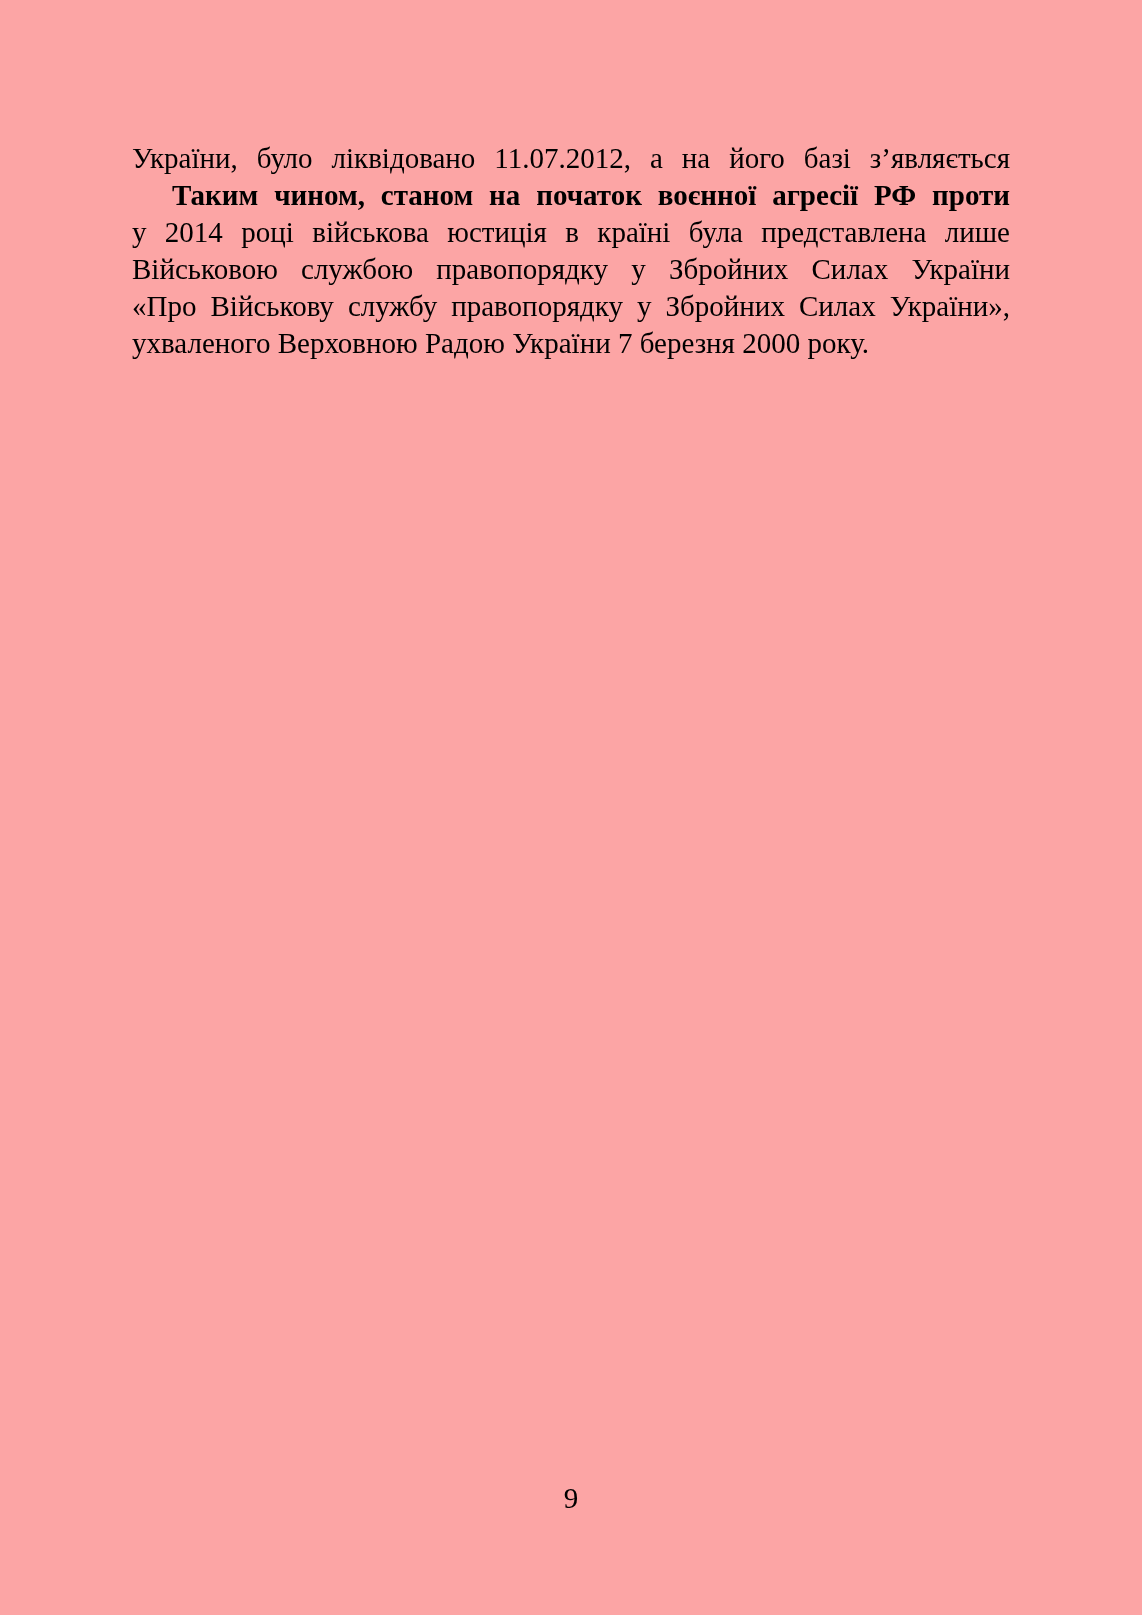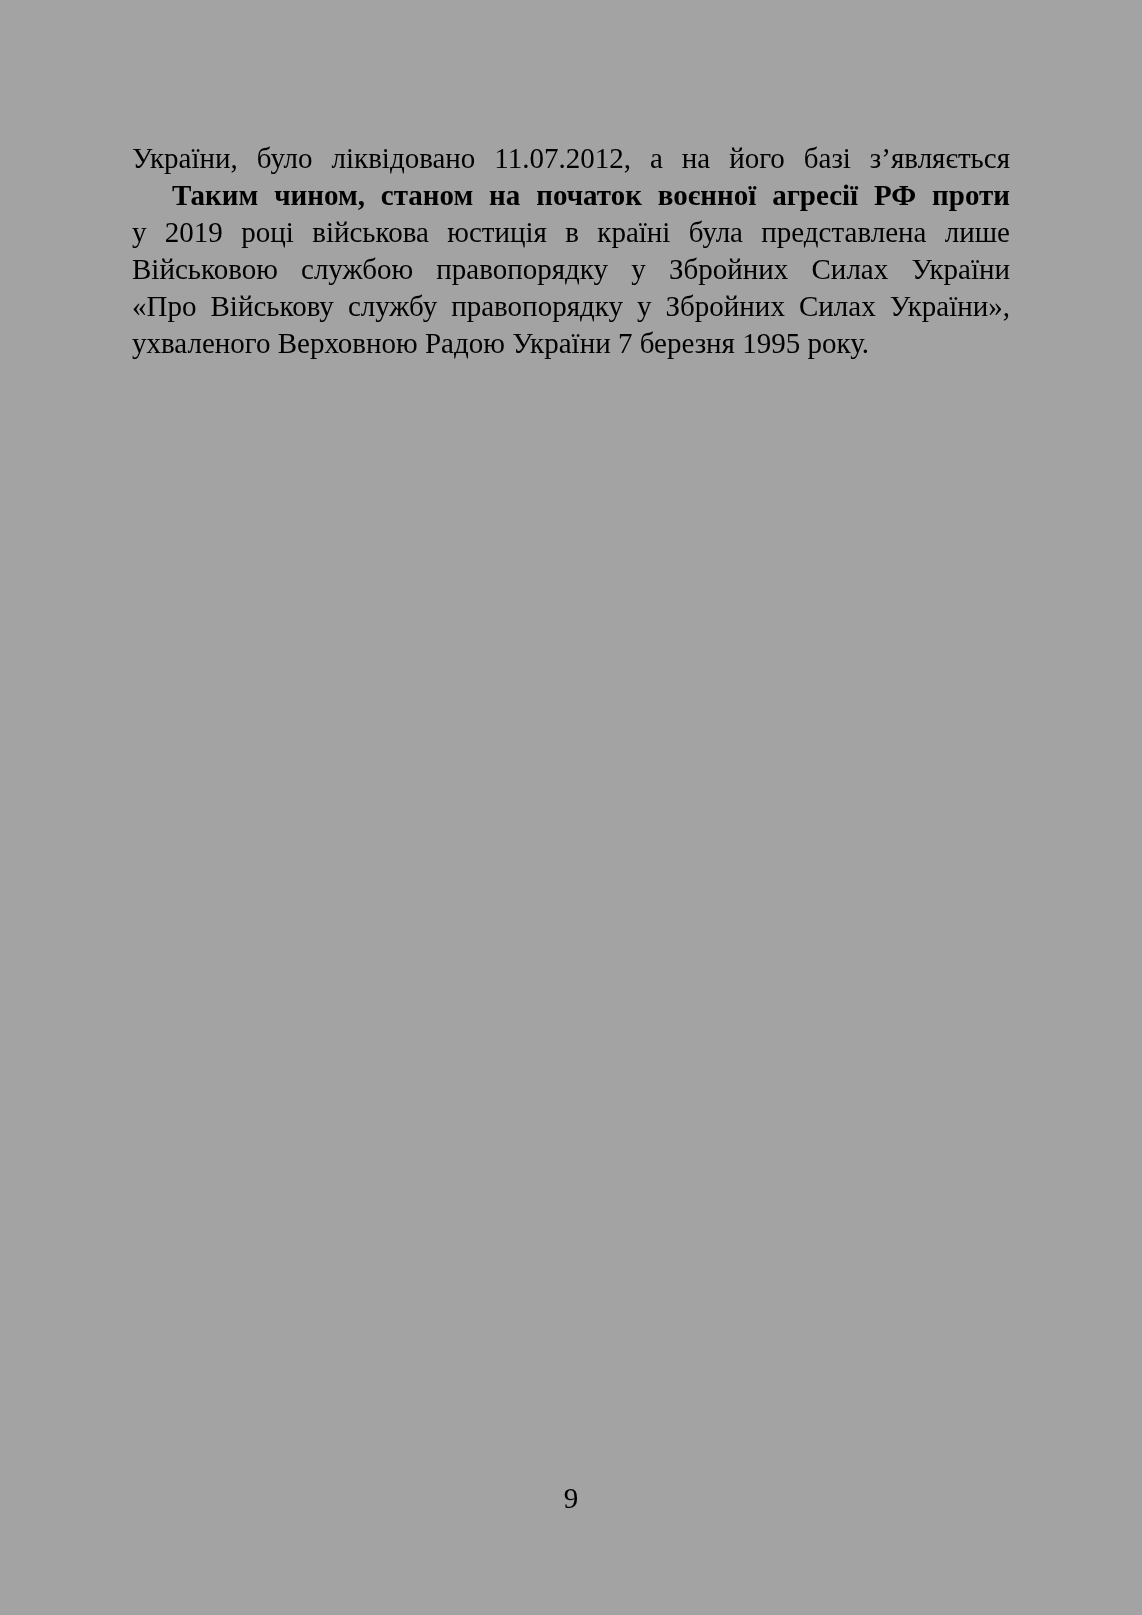--- a/index.html
+++ b/index.html
@@ -4,21 +4,21 @@
 <style>
   html, body {
     margin: 0;
     padding: 0;
     background: #888;
   }
   .page {
     position: relative;
     width: 1142px;
     height: 1615px;
-    background: #a3a3a3;
+    background: #fca5a5;
     font-family: "Liberation Serif", "DejaVu Serif", serif;
     color: #000000;
     overflow: hidden;
     margin: 0 auto;
   }
   .text-block {
     position: absolute;
     left: 132px;
     top: 140px;
     width: 878px;
@@ -51,19 +51,19 @@
     line-height: 37px;
   }
 </style>
 </head>
 <body>
 
 <div class="page">
   <div class="text-block">
       <div class="line justify"><span>України, було ліквідовано 11.07.2012, а на його базі з’являється</span></div>
       <div class="line justify indent"><span>Таким чином, станом на початок воєнної агресії РФ проти України</span></div>
-      <div class="line justify"><span>у 2019 році військова юстиція в країні була представлена лише</span></div>
+      <div class="line justify"><span>у 2014 році військова юстиція в країні була представлена лише</span></div>
       <div class="line justify"><span class="bold">Військовою службою правопорядку у Збройних Силах України</span></div>
       <div class="line justify"><span>«Про Військову службу правопорядку у Збройних Силах України»,</span></div>
-      <div class="line"><span>ухваленого Верховною Радою України 7 березня 1995 року.</span></div>
+      <div class="line"><span>ухваленого Верховною Радою України 7 березня 2000 року.</span></div>
     </div>
   <div class="page-number">9</div>
 </div>
 
 </body></html>

